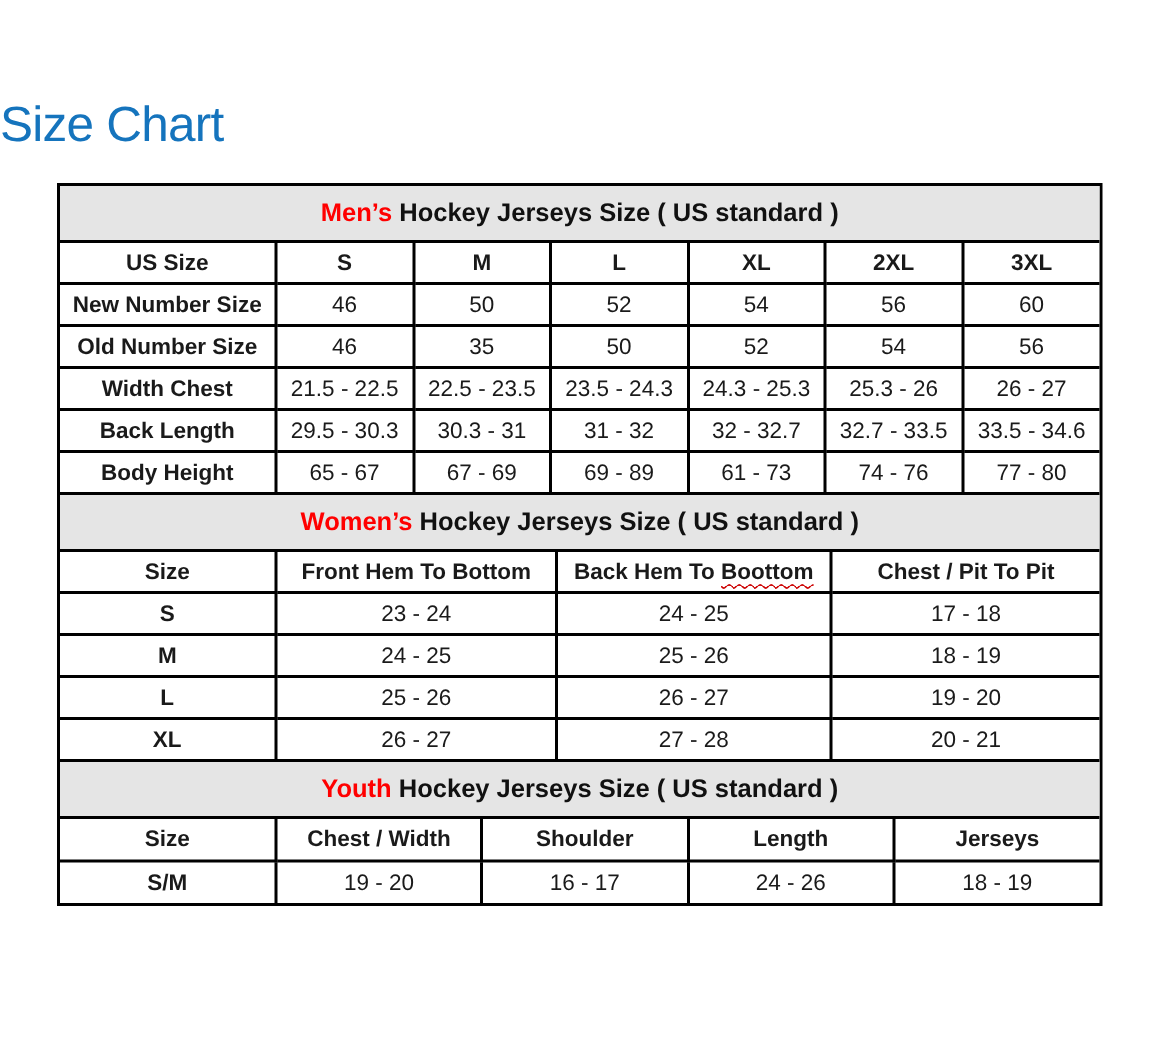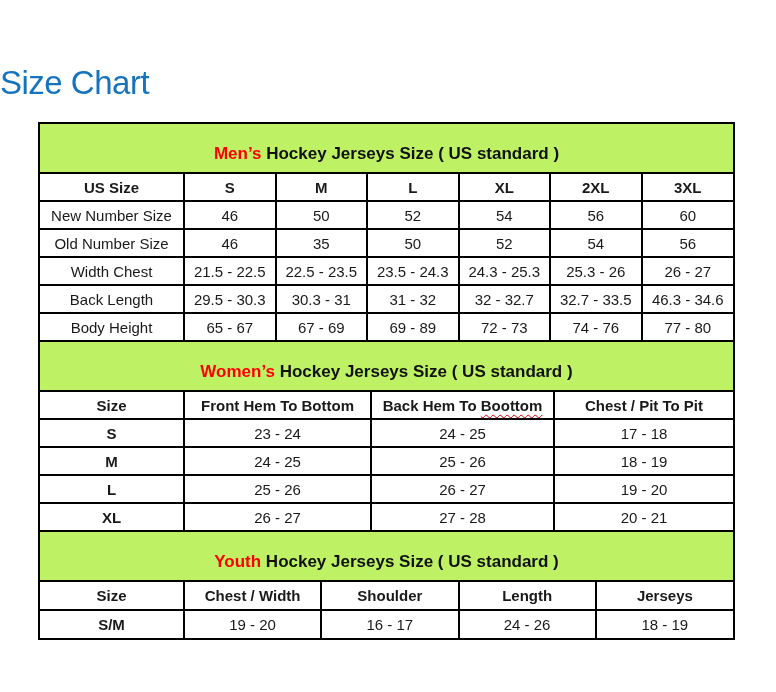--- a/index.html
+++ b/index.html
@@ -28,26 +28,26 @@
   }
   .size-chart {
     position: absolute;
     left: 38px;
     top: 122px;
     width: 697px;
     box-sizing: border-box;
     border: 2px solid #000000;
   }
   .band {
-    background: #bef264;
+    background: #e5e5e5;
     text-align: center;
     font-weight: bold;
     font-size: 17px;
     line-height: 21px;
-    padding: 19px 0 8px 0;
+    padding: 7px 0 8px 0;
     border-top: 2px solid #000000;
     border-bottom: 2px solid #000000;
     color: #111111;
   }
   .band.first { border-top: none; }
   .hl { color: #ff0000; }
   table.t {
     width: 100%;
     border-collapse: collapse;
     border-style: hidden;
@@ -58,21 +58,21 @@
     text-align: center;
     vertical-align: middle;
     padding: 0 2px;
     font-size: 15px;
     color: #1a1a1a;
     height: 26px;
     overflow: hidden;
     white-space: nowrap;
   }
   table.t th { font-weight: bold; }
-  td.lbl  { font-weight: normal; }
+  td.lbl  { font-weight: bold; }
   td.lblb { font-weight: bold; }
   table.youth th, table.youth td { height: 27px; }
   .c-label { width: 144px; }
   .w-col2 { width: 187px; }
   .w-col3 { width: 183px; }
   .sq {
     text-decoration-line: underline;
     text-decoration-style: wavy;
     text-decoration-color: #cc0000;
     text-decoration-thickness: 1px;
@@ -139,28 +139,28 @@
         <td>25.3 - 26</td>
         <td>26 - 27</td>
       </tr>
       <tr>
         <td class="lbl">Back Length</td>
         <td>29.5 - 30.3</td>
         <td>30.3 - 31</td>
         <td>31 - 32</td>
         <td>32 - 32.7</td>
         <td>32.7 - 33.5</td>
-        <td>46.3 - 34.6</td>
+        <td>33.5 - 34.6</td>
       </tr>
       <tr>
         <td class="lbl">Body Height</td>
         <td>65 - 67</td>
         <td>67 - 69</td>
         <td>69 - 89</td>
-        <td>72 - 73</td>
+        <td>61 - 73</td>
         <td>74 - 76</td>
         <td>77 - 80</td>
       </tr>
     </tbody>
       </table>
 
     <div class="band">
       <span class="hl">Women’s</span><span> Hockey Jerseys Size ( US standard )</span>
     </div>
 

